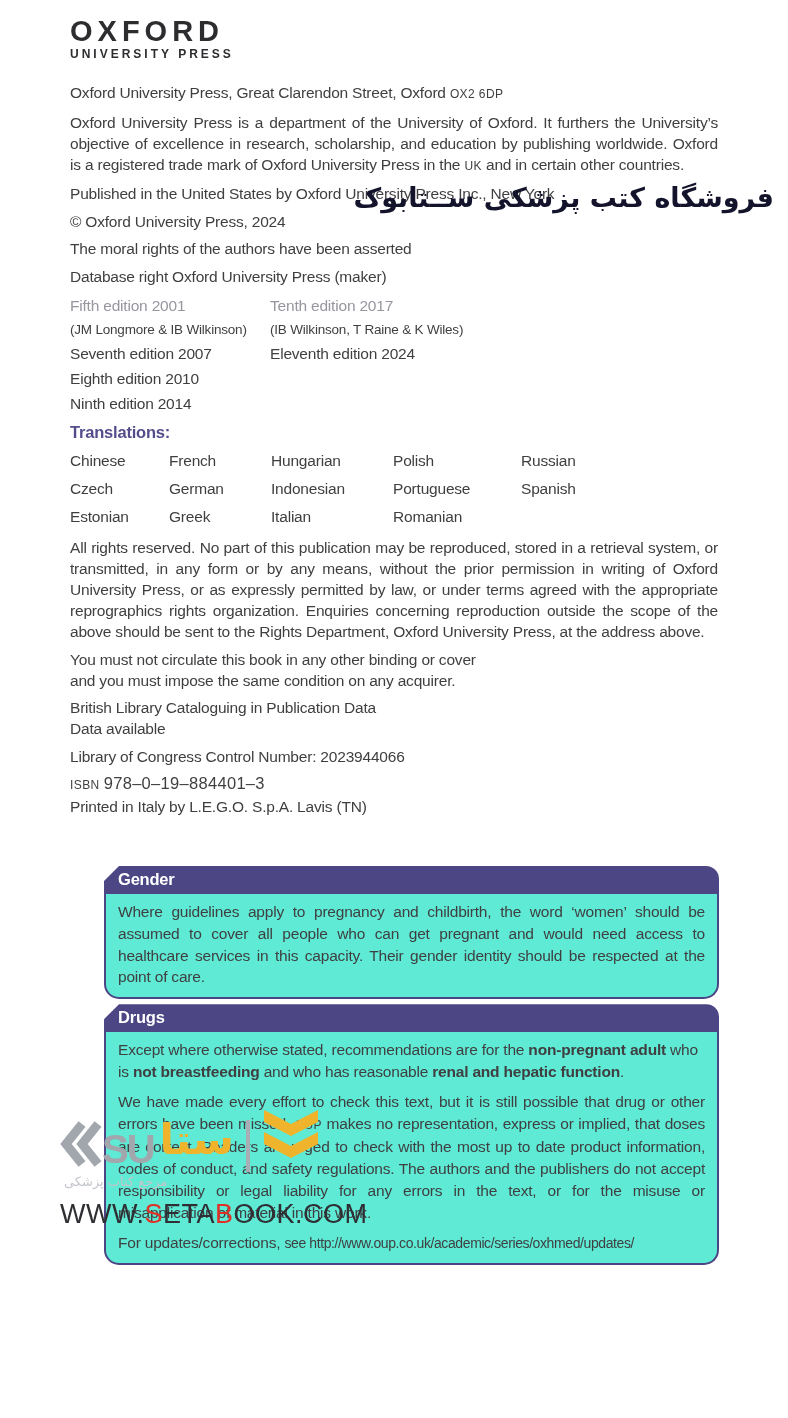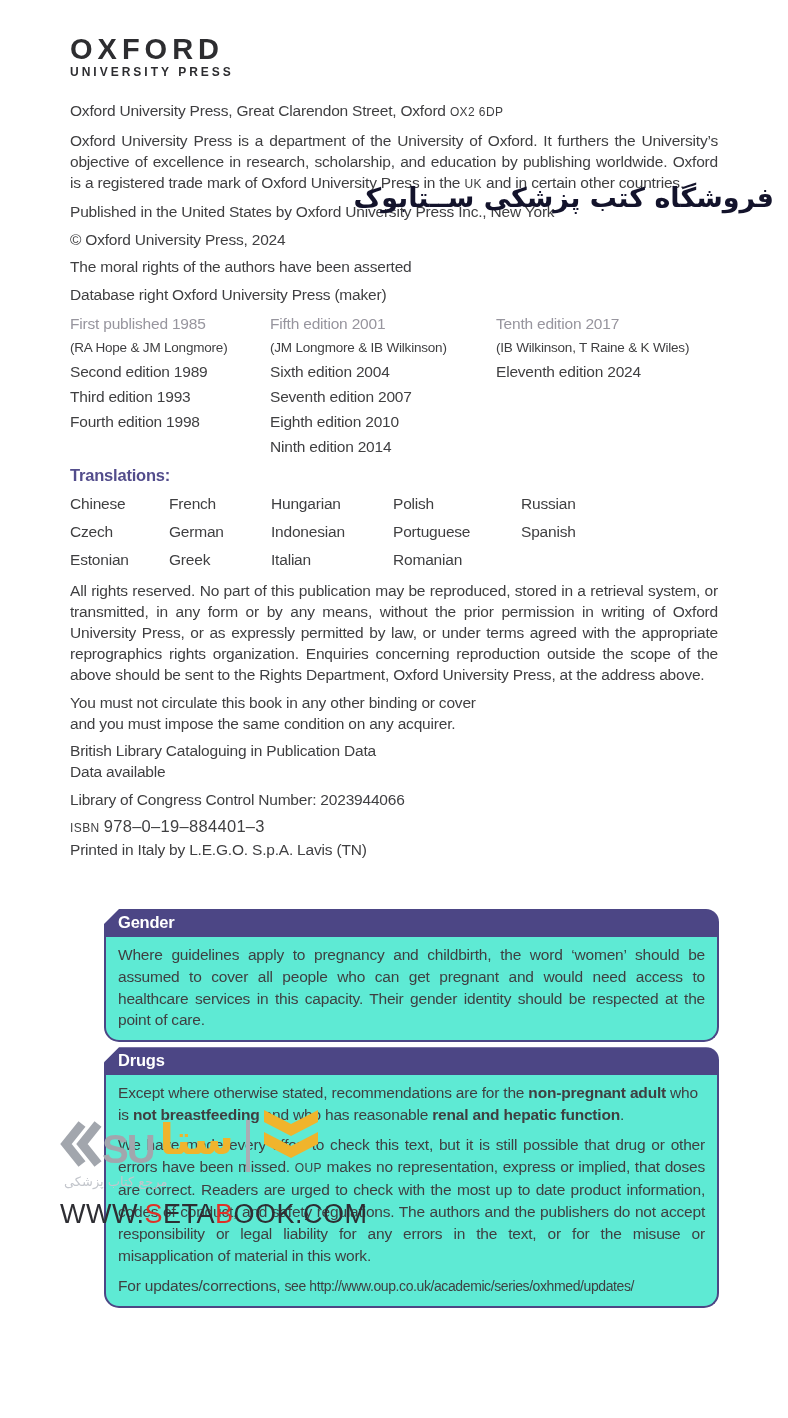--- a/index.html
+++ b/index.html
@@ -6,21 +6,21 @@
   html,body { margin:0; padding:0; }
   body {
     width:788px; height:1418px; background:#ffffff;
     font-family:"Liberation Sans","DejaVu Sans",sans-serif;
     color:#3f3f41;
   }
   .page { position:relative; width:788px; height:1418px; overflow:hidden; background:#fff; }
   .content { position:absolute; left:70px; top:0; width:648px; }
 
   
-  .logo-block { margin-top:34px; }
+  .logo-block { margin-top:16px; }
   .logo-oxford { font-size:29px; font-weight:800; letter-spacing:5px; color:#2d2d30; line-height:30px; }
   .logo-press  { font-size:12px; font-weight:700; letter-spacing:3px; color:#2d2d30; margin-top:1px; }
 
   p, .line { margin:0 0 6.5px; font-size:15.5px; line-height:21px; letter-spacing:-0.2px; }
   .justify { text-align:justify; }
   .address { margin-top:21px; }
   .sc { font-size:12px; letter-spacing:0.4px; }
 
   
   .editions { display:grid; grid-template-columns:200px 226px 222px; margin:1px 0 7px; }
@@ -84,30 +84,22 @@
 
     <p class="justify"><span>Oxford University Press is a department of the University of Oxford. It furthers the University’s objective of excellence in research, scholarship, and education by publishing worldwide. Oxford is a registered trade mark of Oxford University Press in the </span><span class="sc">UK</span><span> and in certain other countries.</span></p>
 
     <p>Published in the United States by Oxford University Press Inc., New York</p>
     <p>© Oxford University Press, 2024</p>
     <p>The moral rights of the authors have been asserted</p>
     <p>Database right Oxford University Press (maker)</p>
 
     <div class="editions">
       <div class="col">
-        <div class="ed-header">First published 1985</div>
-        <div class="ed-authors">(RA Hope &amp; JM Longmore)</div>
-        <div>Second edition 1989</div>
-        <div>Third edition 1993</div>
-        <div>Fourth edition 1998</div>
-      </div>
-      <div class="col">
         <div class="ed-header">Fifth edition 2001</div>
         <div class="ed-authors">(JM Longmore &amp; IB Wilkinson)</div>
-        <div>Sixth edition 2004</div>
         <div>Seventh edition 2007</div>
         <div>Eighth edition 2010</div>
         <div>Ninth edition 2014</div>
       </div>
       <div class="col">
         <div class="ed-header">Tenth edition 2017</div>
         <div class="ed-authors">(IB Wilkinson, T Raine &amp; K Wiles)</div>
         <div>Eleventh edition 2024</div>
       </div>
     </div>

